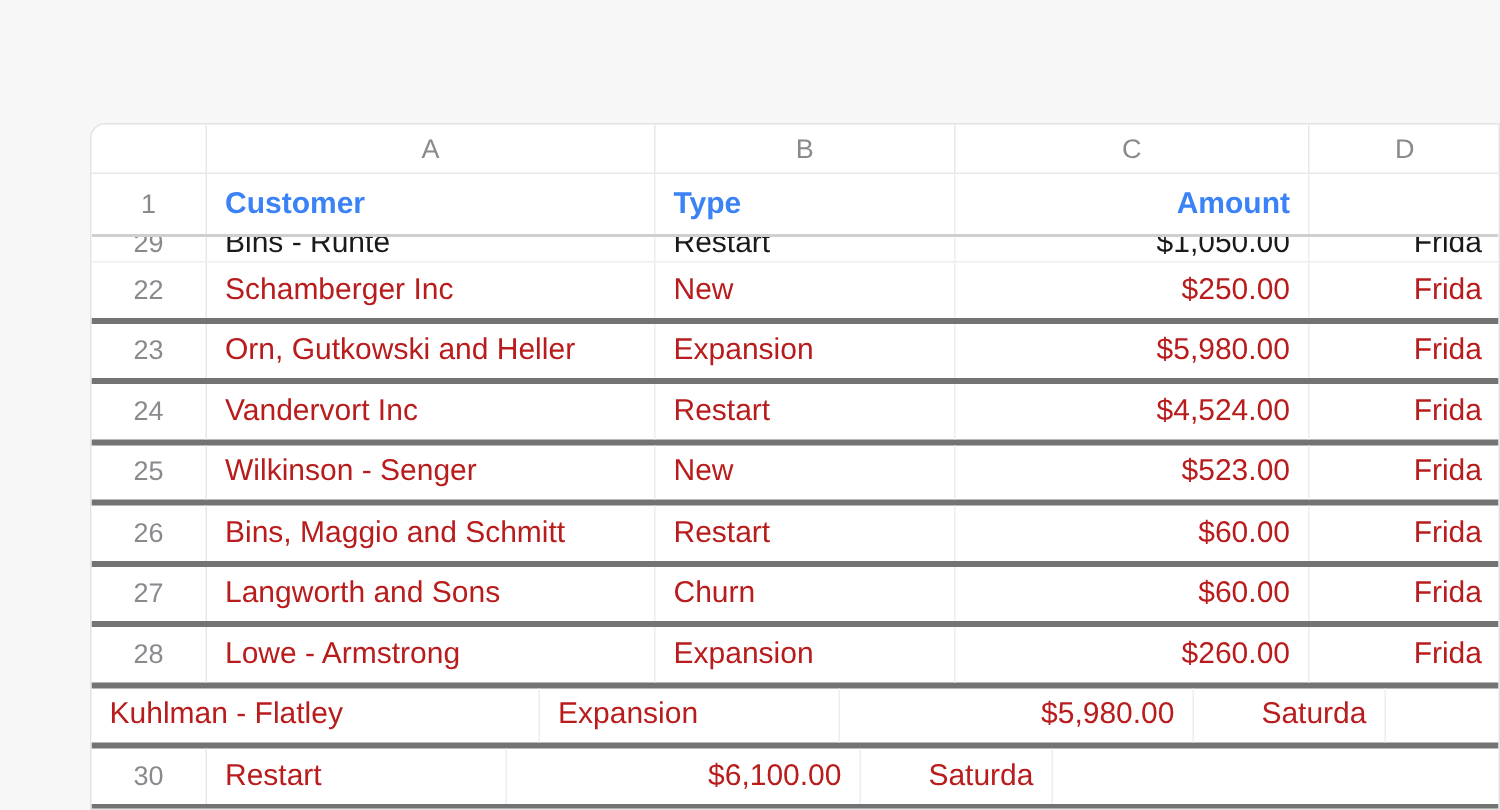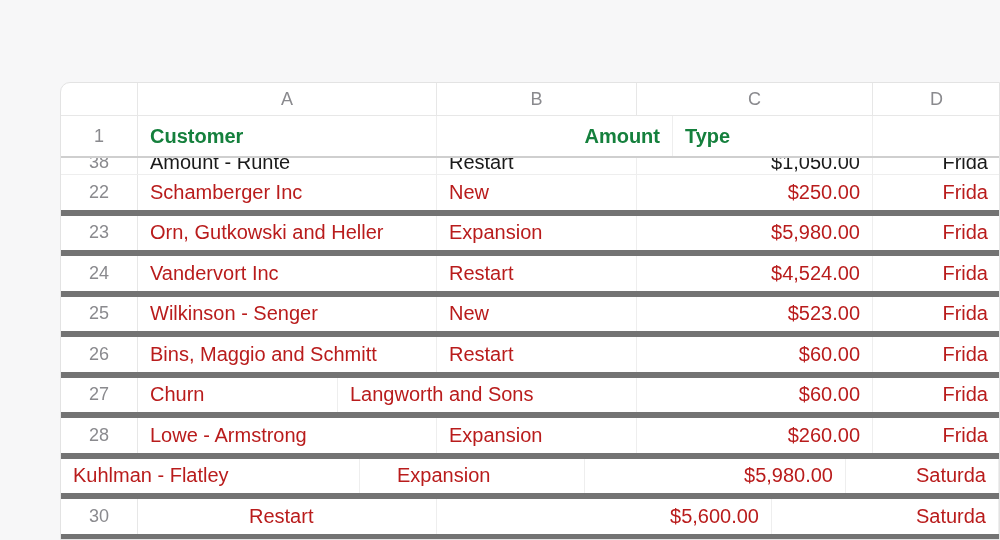--- a/index.html
+++ b/index.html
@@ -58,21 +58,21 @@
       font-size: 18px;
       color: #8a8a8e;
       border-right: 1px solid #e7e7e7;
       flex-shrink: 0;
     }
     .header-cell {
       display: flex;
       align-items: center;
       font-size: 20px;
       font-weight: 600;
-      color: #15803d;
+      color: #3b82f6;
       border-right: 1px solid #eeeeee;
       padding: 0 12px;
       flex-shrink: 0;
     }
     .peek-row {
       display: flex;
       height: 17px;
       border-bottom: 1px solid #eeeeee;
       overflow: hidden;
     }
@@ -95,22 +95,21 @@
       color: #1a1a1a;
       border-right: 1px solid #eeeeee;
       padding: 0 12px;
       flex-shrink: 0;
       line-height: 8px;
       overflow: hidden;
     }
     .data-row {
       display: flex;
       height: 40.5px;
-      border-bottom: 6px solid #737373;
-      justify-content: space-between;
+      border-bottom: 4px solid #737373;
     }
     .row-num {
       width: 77px;
       display: flex;
       align-items: center;
       justify-content: center;
       font-size: 18px;
       color: #8a8a8e;
       border-right: 1px solid #e7e7e7;
       flex-shrink: 0;
@@ -140,28 +139,28 @@
     <div class="corner-cell"></div>
     <div class="col-header col-a">A</div>
     <div class="col-header col-b">B</div>
     <div class="col-header col-c">C</div>
     <div class="col-header col-d">D</div>
   </div>
 
   <div class="frozen-row">
     <div class="row-num-frozen">1</div>
     <div class="header-cell col-a">Customer</div>
+    <div class="header-cell col-b">Type</div>
     <div class="header-cell col-c amount">Amount</div>
-    <div class="header-cell col-b">Type</div>
     <div class="header-cell col-d day"></div>
   </div>
 
   <div class="peek-row">
-    <div class="peek-rownum">38</div>
-    <div class="peek-cell col-a">Amount - Runte</div>
+    <div class="peek-rownum">29</div>
+    <div class="peek-cell col-a">Bins - Runte</div>
     <div class="peek-cell col-b">Restart</div>
     <div class="peek-cell col-c amount">$1,050.00</div>
     <div class="peek-cell col-d day">Frida</div>
   </div>
 
   <div id="rows-container">
       <div class="data-row">
         <div class="row-num">22</div>
         <div class="data-cell col-a">Schamberger Inc</div>
         <div class="data-cell col-b">New</div>
@@ -191,38 +190,38 @@
       </div>
       <div class="data-row">
         <div class="row-num">26</div>
         <div class="data-cell col-a">Bins, Maggio and Schmitt</div>
         <div class="data-cell col-b">Restart</div>
         <div class="data-cell col-c amount">$60.00</div>
         <div class="data-cell col-d day">Frida</div>
       </div>
       <div class="data-row">
         <div class="row-num">27</div>
+        <div class="data-cell col-a">Langworth and Sons</div>
         <div class="data-cell col-b">Churn</div>
-        <div class="data-cell col-a">Langworth and Sons</div>
         <div class="data-cell col-c amount">$60.00</div>
         <div class="data-cell col-d day">Frida</div>
       </div>
       <div class="data-row">
         <div class="row-num">28</div>
         <div class="data-cell col-a">Lowe - Armstrong</div>
         <div class="data-cell col-b">Expansion</div>
         <div class="data-cell col-c amount">$260.00</div>
         <div class="data-cell col-d day">Frida</div>
       </div>
       <div class="data-row">
         <div class="data-cell col-a">Kuhlman - Flatley</div>
         <div class="data-cell col-b">Expansion</div>
         <div class="data-cell col-c amount">$5,980.00</div>
         <div class="data-cell col-d day">Saturda</div>
       </div>
       <div class="data-row">
         <div class="row-num">30</div>
         <div class="data-cell col-b">Restart</div>
-        <div class="data-cell col-c amount">$5,600.00</div>
+        <div class="data-cell col-c amount">$6,100.00</div>
         <div class="data-cell col-d day">Saturda</div>
       </div>
     </div>
 </div>
 
 </body></html>

